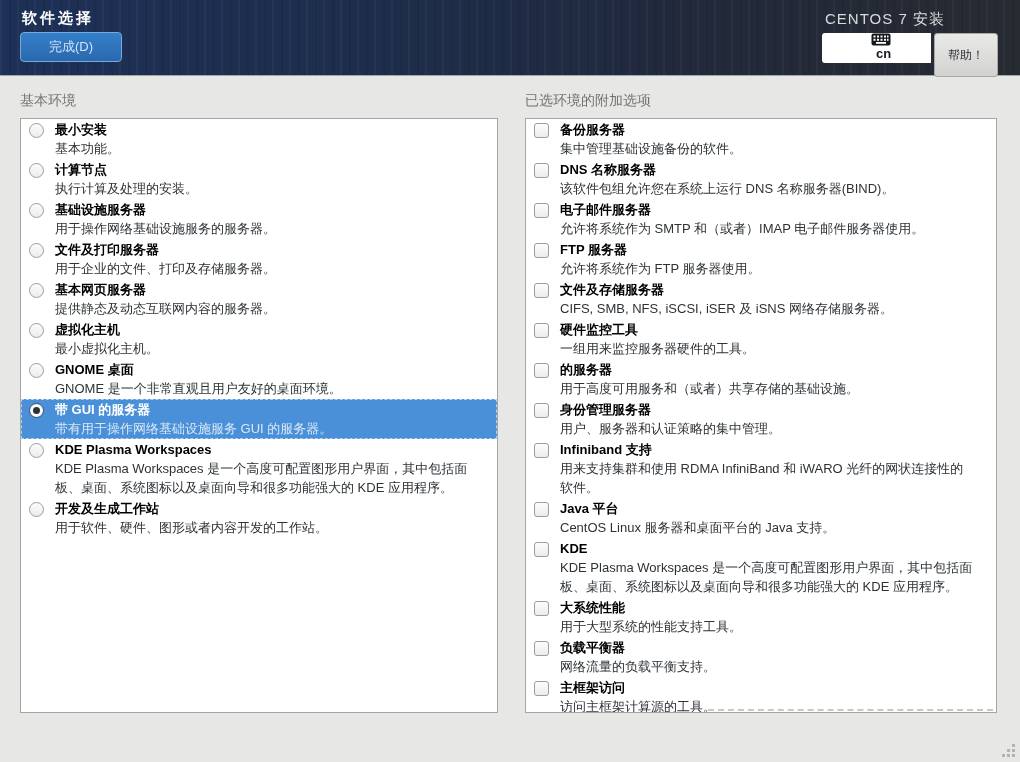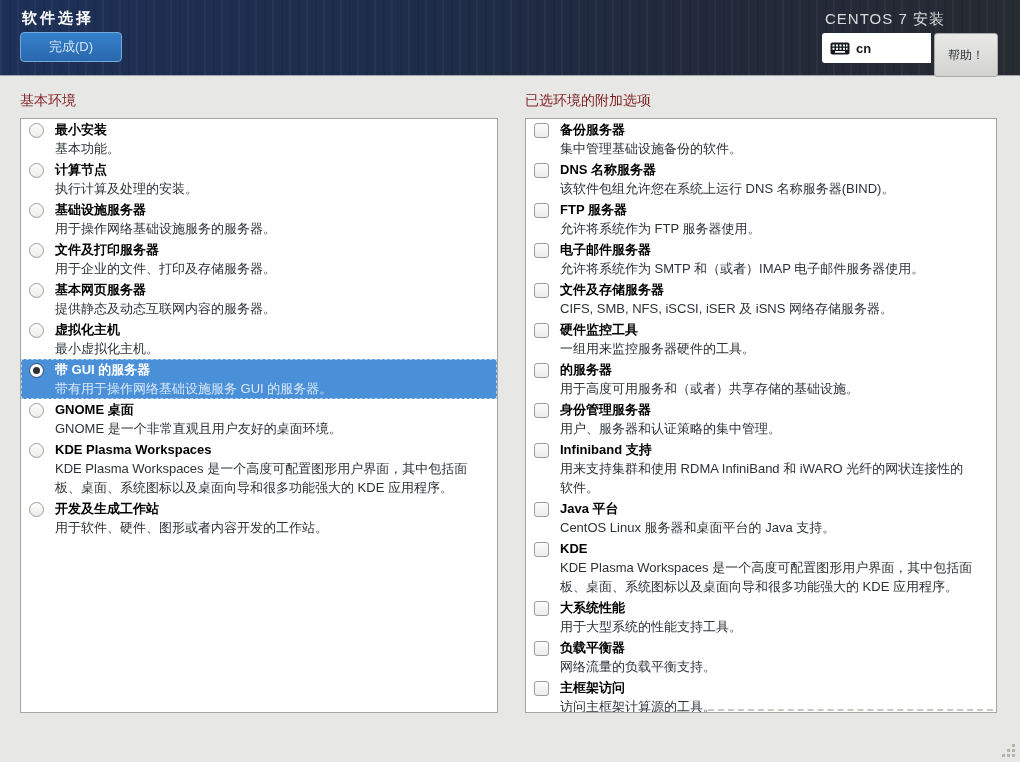--- a/index.html
+++ b/index.html
@@ -33,32 +33,32 @@
     color:#d2e3f6;font-size:13px;font-family:inherit;
     padding:0 28px;cursor:pointer;
   }
   .install-title{
     position:absolute;left:825px;top:10px;color:#d8dadc;
     font-size:15px;letter-spacing:1px;
   }
   .kbd-box{
     position:absolute;left:822px;top:33px;width:109px;height:30px;
     background:#ffffff;border-radius:3px 0 0 3px;
-    display:flex;align-items:center;box-sizing:border-box;padding-left:8px;
+    display:flex;align-items:center;box-sizing:border-box;padding-left:8px;flex-direction:column;
   }
   .kbd-label{font-size:13px;font-weight:bold;color:#15191c;margin-left:6px;}
   .help-btn{
     position:absolute;left:934px;top:33px;width:64px;height:44px;
     background:linear-gradient(#e9e9e8,#d2d2d0);
     border:1px solid #a9a9a5;border-radius:3px;
     color:#2e3436;font-size:12px;font-family:inherit;cursor:pointer;
   }
   
   .col-head{
-    position:absolute;top:92px;font-size:14px;color:#7f1d1d;
+    position:absolute;top:92px;font-size:14px;color:#737373;
   }
   #left-head{left:20px;}
   #right-head{left:525px;}
   .panel{
     position:absolute;top:118px;height:595px;background:#ffffff;
     border:1px solid #a5a5a2;box-sizing:border-box;overflow:hidden;
   }
   #left-panel{left:20px;width:478px;}
   #right-panel{left:525px;width:472px;}
   .item{
@@ -173,37 +173,37 @@
         <div class="desc">提供静态及动态互联网内容的服务器。</div>
       </div>
     </div>
     <div class="item">
       <span class="radio"></span>
       <div class="texts">
         <div class="title">虚拟化主机</div>
         <div class="desc">最小虚拟化主机。</div>
       </div>
     </div>
+    <div class="item">
+      <span class="radio"></span>
+      <div class="texts">
+        <div class="title">GNOME 桌面</div>
+        <div class="desc">GNOME 是一个非常直观且用户友好的桌面环境。</div>
+      </div>
+    </div>
     <div class="item selected">
       <span class="radio on"></span>
       <div class="texts">
         <div class="title">带 GUI 的服务器</div>
         <div class="desc">带有用于操作网络基础设施服务 GUI 的服务器。</div>
       </div>
     </div>
     <div class="item">
       <span class="radio"></span>
       <div class="texts">
-        <div class="title">GNOME 桌面</div>
-        <div class="desc">GNOME 是一个非常直观且用户友好的桌面环境。</div>
-      </div>
-    </div>
-    <div class="item">
-      <span class="radio"></span>
-      <div class="texts">
         <div class="title">KDE Plasma Workspaces</div>
         <div class="desc">KDE Plasma Workspaces 是一个高度可配置图形用户界面，其中包括面板、桌面、系统图标以及桌面向导和很多功能强大的 KDE 应用程序。</div>
       </div>
     </div>
     <div class="item">
       <span class="radio"></span>
       <div class="texts">
         <div class="title">开发及生成工作站</div>
         <div class="desc">用于软件、硬件、图形或者内容开发的工作站。</div>
       </div>
@@ -222,34 +222,34 @@
     <div class="item">
       <span class="checkbox"></span>
       <div class="texts">
         <div class="title">DNS 名称服务器</div>
         <div class="desc">该软件包组允许您在系统上运行 DNS 名称服务器(BIND)。</div>
       </div>
     </div>
     <div class="item">
       <span class="checkbox"></span>
       <div class="texts">
+        <div class="title">电子邮件服务器</div>
+        <div class="desc">允许将系统作为 SMTP 和（或者）IMAP 电子邮件服务器使用。</div>
+      </div>
+    </div>
+    <div class="item">
+      <span class="checkbox"></span>
+      <div class="texts">
         <div class="title">FTP 服务器</div>
         <div class="desc">允许将系统作为 FTP 服务器使用。</div>
       </div>
     </div>
     <div class="item">
       <span class="checkbox"></span>
       <div class="texts">
-        <div class="title">电子邮件服务器</div>
-        <div class="desc">允许将系统作为 SMTP 和（或者）IMAP 电子邮件服务器使用。</div>
-      </div>
-    </div>
-    <div class="item">
-      <span class="checkbox"></span>
-      <div class="texts">
         <div class="title">文件及存储服务器</div>
         <div class="desc">CIFS, SMB, NFS, iSCSI, iSER 及 iSNS 网络存储服务器。</div>
       </div>
     </div>
     <div class="item">
       <span class="checkbox"></span>
       <div class="texts">
         <div class="title">硬件监控工具</div>
         <div class="desc">一组用来监控服务器硬件的工具。</div>
       </div>

